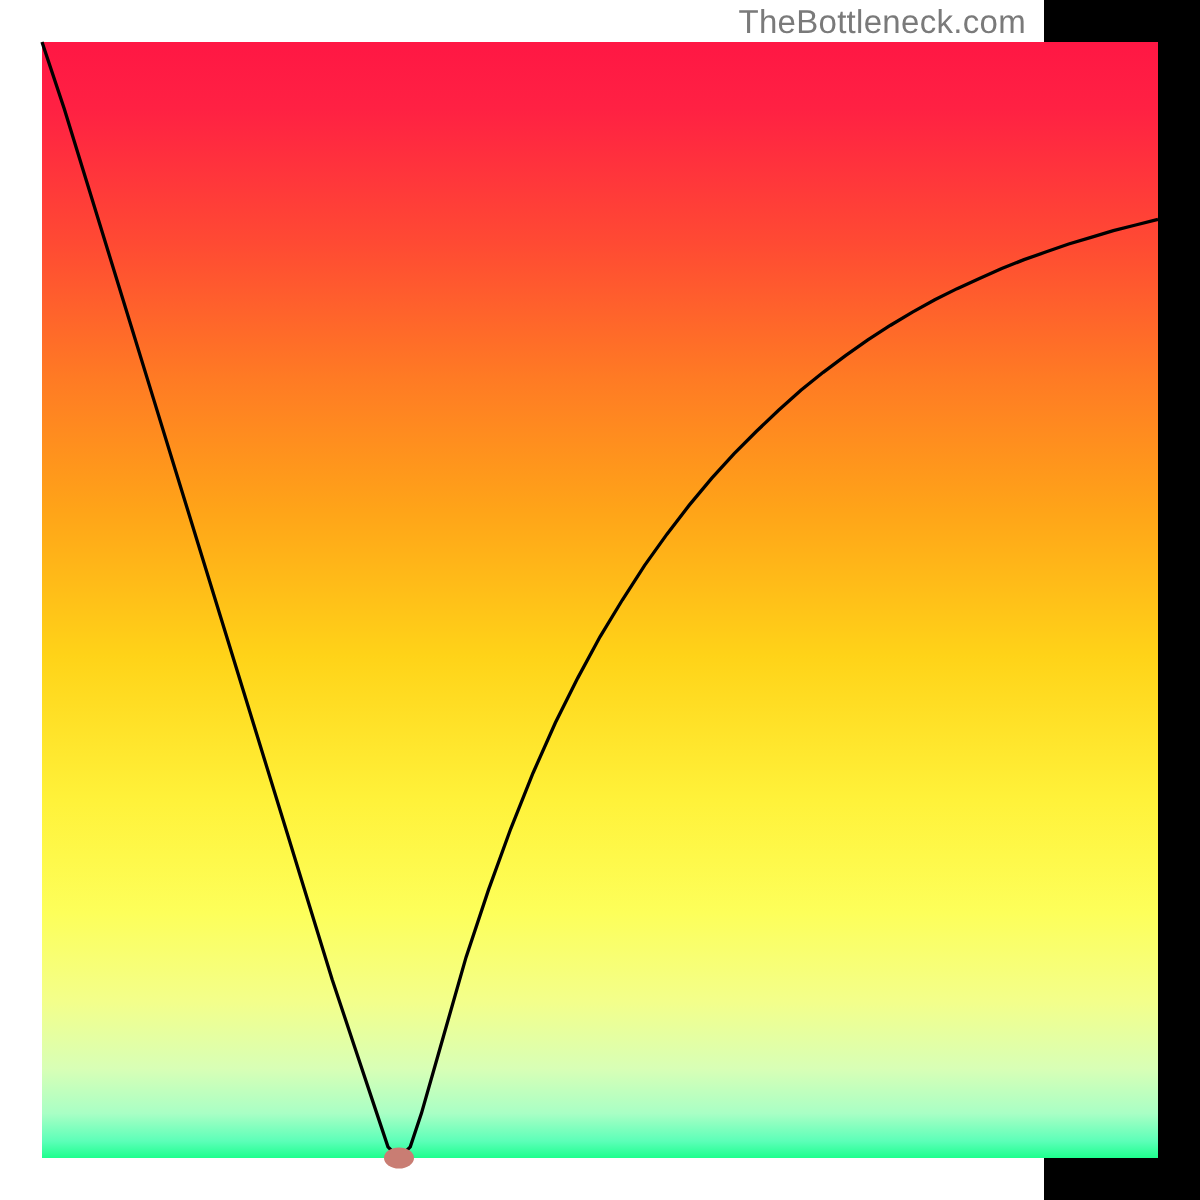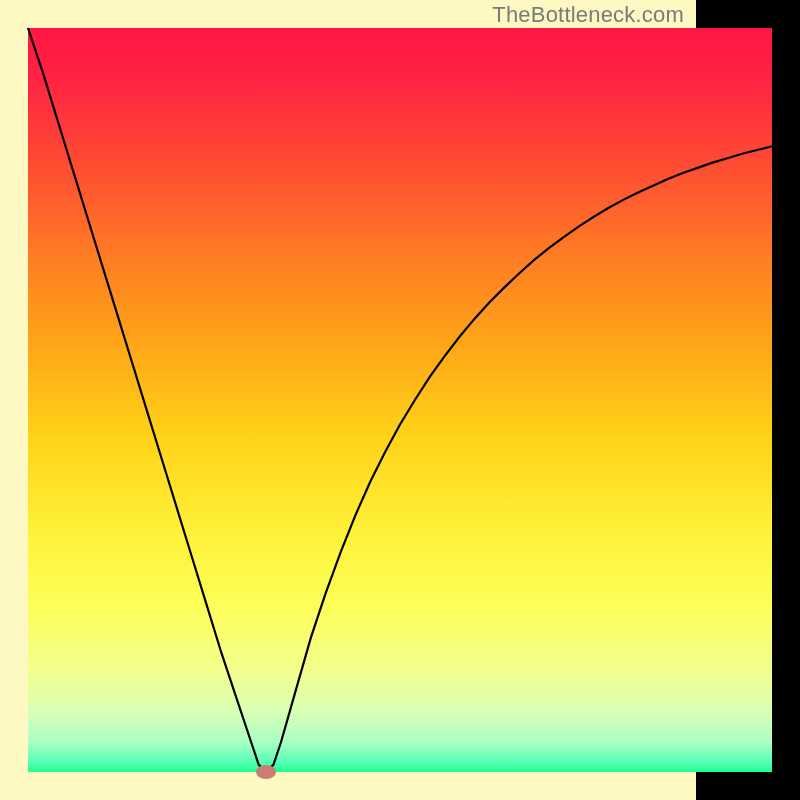--- a/index.html
+++ b/index.html
@@ -8,21 +8,21 @@
     width: 800px;
     height: 800px;
     background: #000;
     overflow: hidden;
     font-family: Arial, Helvetica, sans-serif;
   }
   .frame {
     position: relative;
     width: 696px;
     height: 800px;
-    background: #fef9c3;
+    background: #ffffff;
   }
   .watermark {
     position: absolute;
     top: 2px;
     right: 12px;
     color: #7a7a7a;
     font-size: 22px;
     font-weight: 500;
     letter-spacing: 0.2px;
     z-index: 10;

